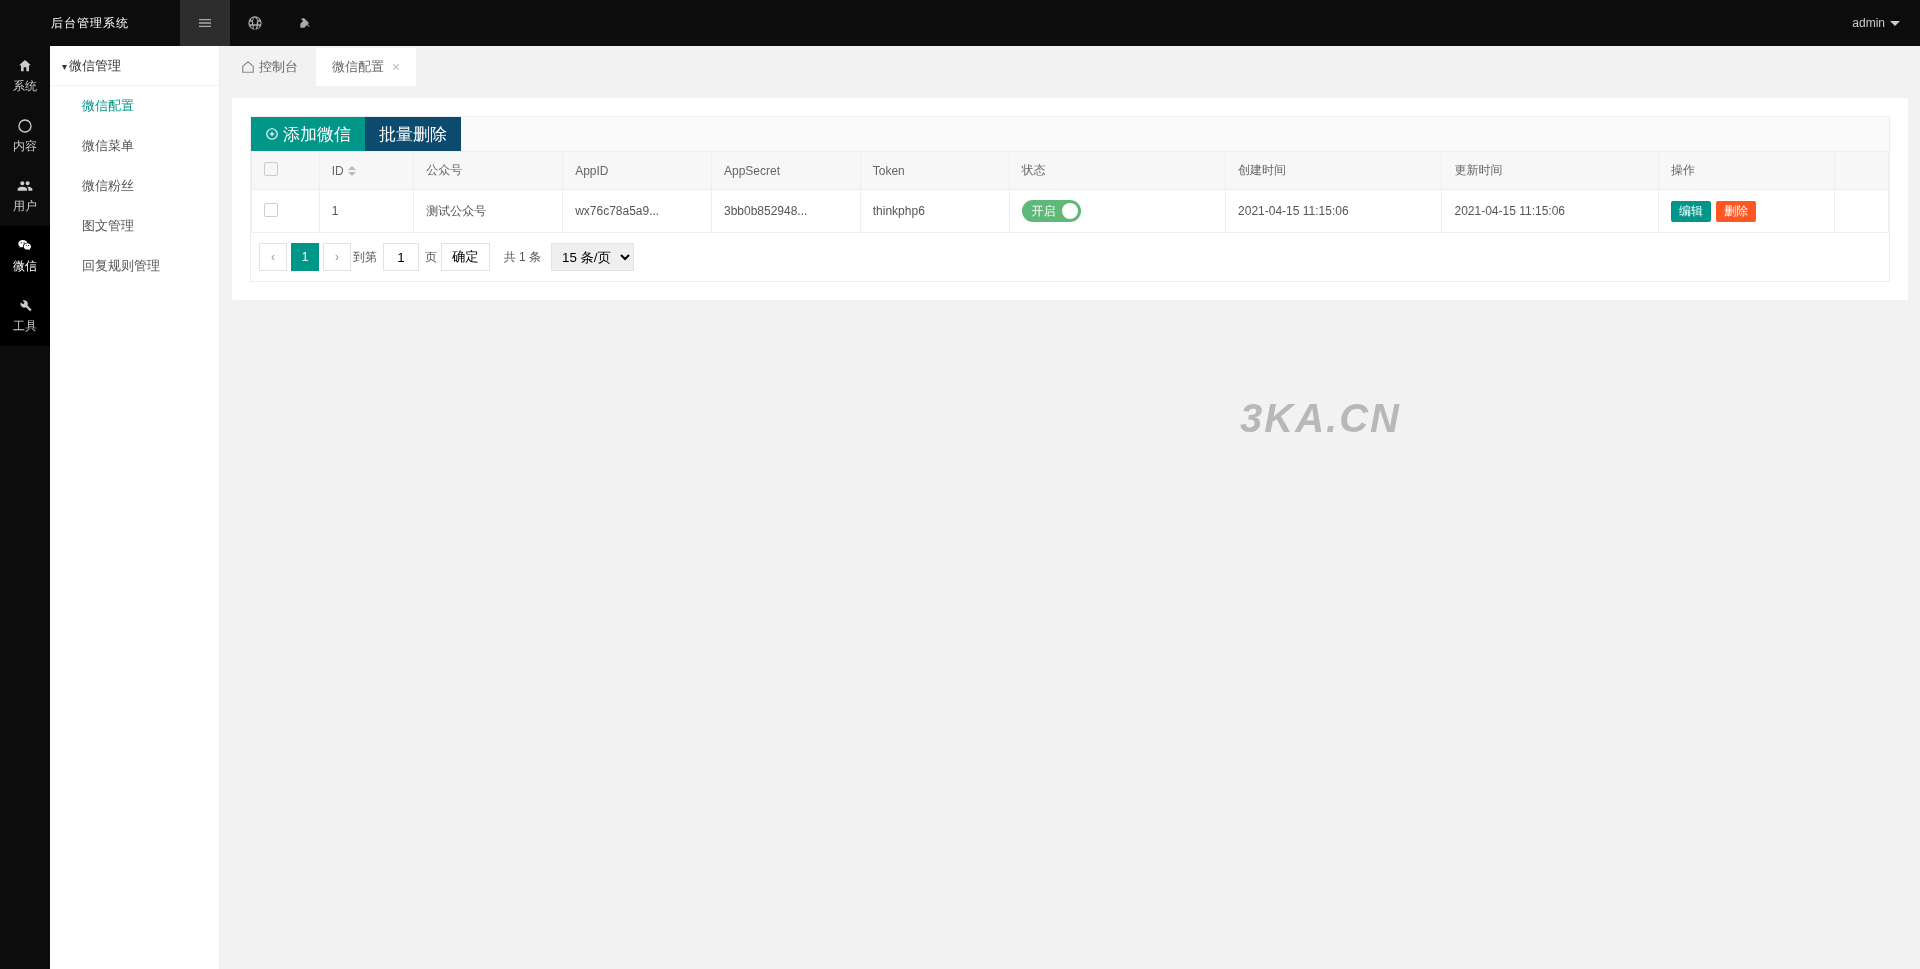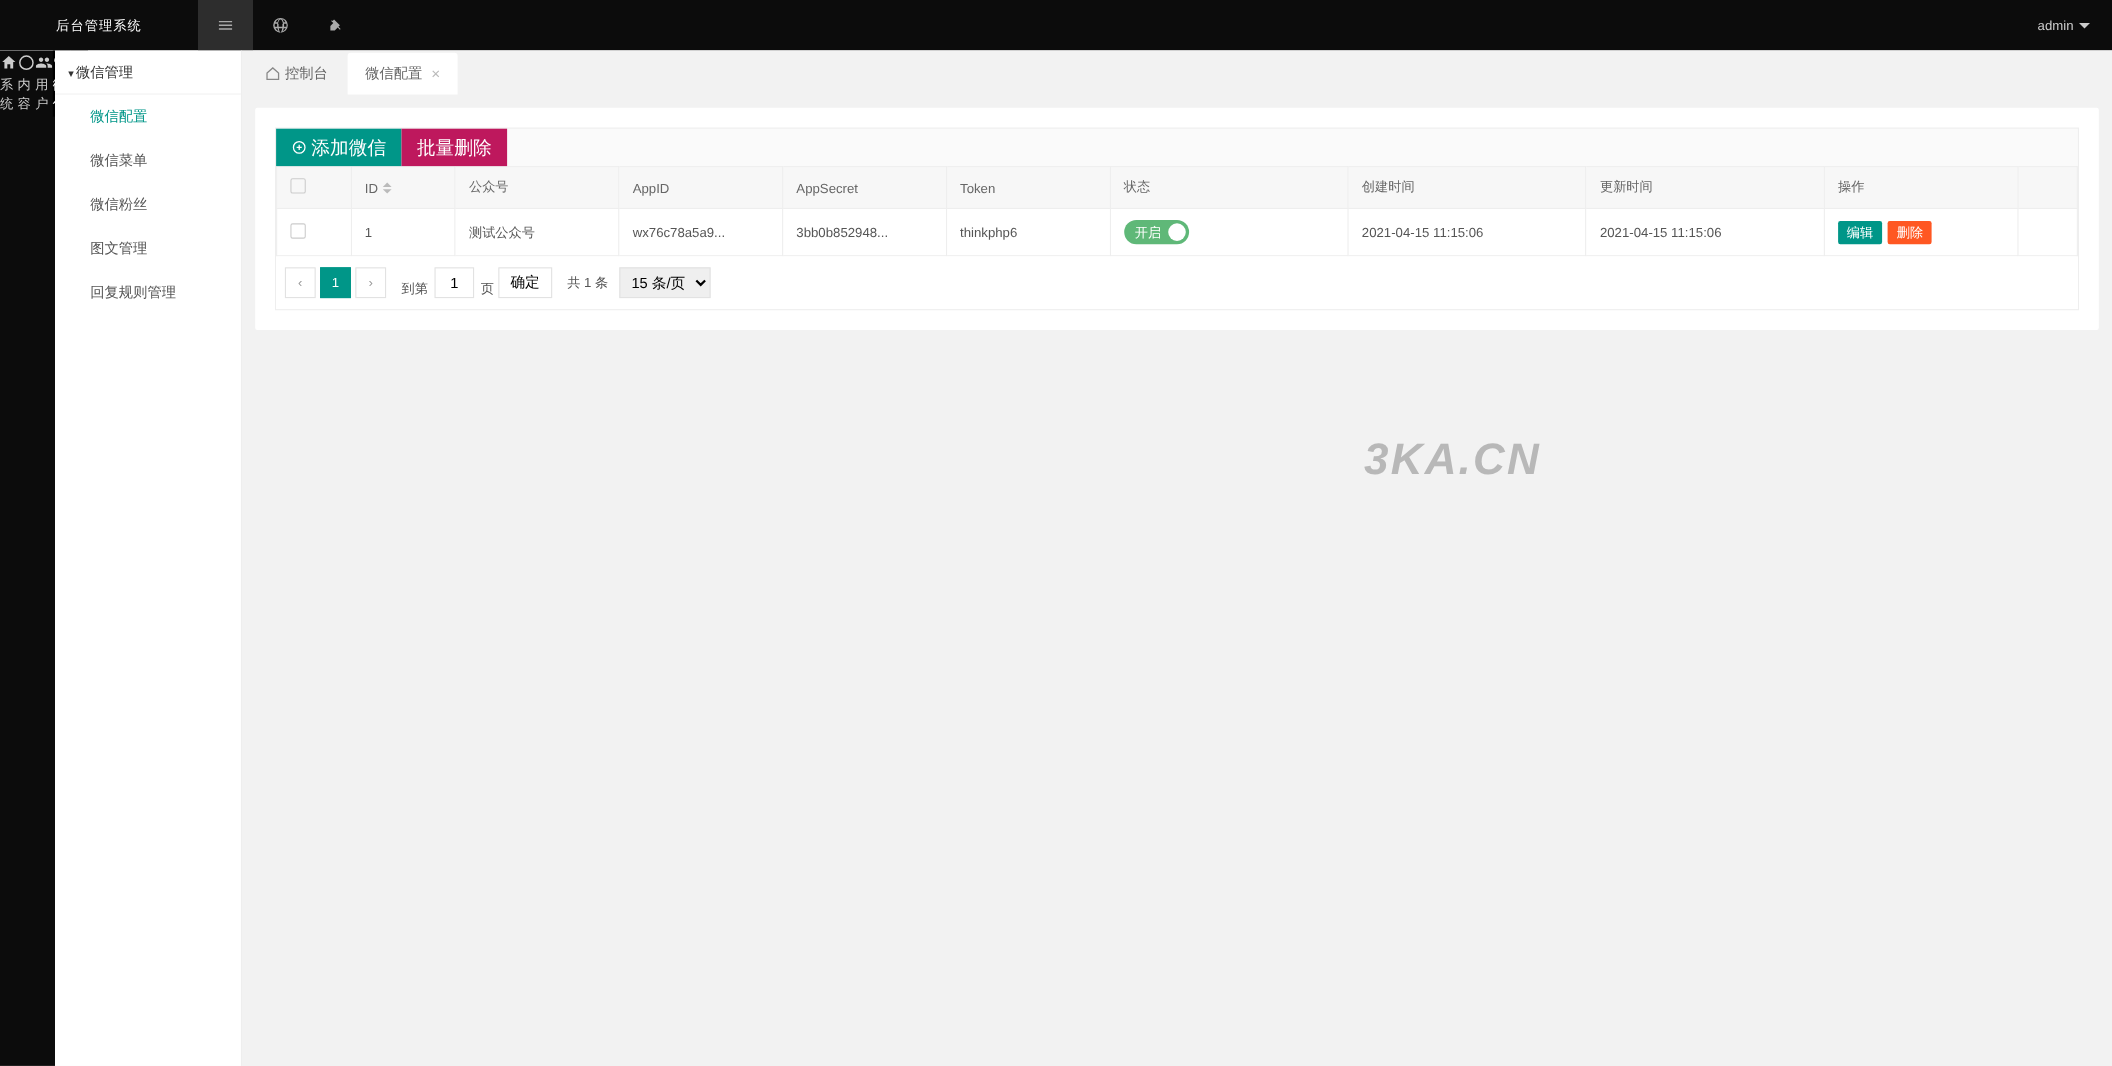--- a/index.html
+++ b/index.html
@@ -10,21 +10,21 @@
 .brand{width:180px;text-align:center;font-size:12px;font-weight:400;letter-spacing:1px}
 .top-icons{display:flex;align-items:center}
 .top-icon{width:50px;height:46px;display:flex;align-items:center;justify-content:center;color:#aaa;cursor:pointer}
 .top-icon.active{background:#2d2d2d}
 .top-icon svg{width:16px;height:16px;fill:currentColor}
 .top-right{position:absolute;right:15px;display:flex;align-items:center;color:#ccc;cursor:pointer}
 .top-right span{margin-right:5px}
 .caret-down{width:0;height:0;border-left:5px solid transparent;border-right:5px solid transparent;border-top:5px solid #ccc}
 
 
-.leftnav{position:absolute;left:0;top:46px;bottom:0;width:50px;background:#0c0c0c;display:flex;flex-direction:row}
+.leftnav{position:absolute;left:0;top:46px;bottom:0;width:50px;background:#0c0c0c;display:flex;flex-direction:column}
 .leftnav-item{height:60px;display:flex;flex-direction:column;align-items:center;justify-content:center;color:#ccc;cursor:pointer}
 .leftnav-item.active{background:#000;color:#fff}
 .leftnav-item.active2{background:#000}
 .leftnav-item svg{width:16px;height:16px;fill:currentColor;margin-bottom:4px}
 .leftnav-item span{font-size:12px}
 
 
 .subnav{position:absolute;left:50px;top:46px;bottom:0;width:170px;background:#fff;border-right:1px solid #eee}
 .subnav-title{height:40px;line-height:40px;padding-left:12px;font-size:13px;color:#333;cursor:pointer;border-bottom:1px solid #f2f2f2}
 .subnav-title::before{content:"▾";font-size:10px;margin-right:2px}
@@ -44,21 +44,21 @@
 
 .card{margin:12px;background:#fff;border-radius:2px}
 .card-header{padding:14px 18px;font-size:14px;color:#333;border-bottom:1px solid #f2f2f2}
 .card-body{padding:18px}
 
 
 .panel{border:1px solid #eee;background:#fafafa;padding:0}
 .toolbar{display:flex;padding:0}
 .btn{display:inline-flex;align-items:center;height:34px;padding:0 14px;font-size:17px;color:#fff;border:none;cursor:pointer}
 .btn-green{background:#009688}
-.btn-orange{background:#be185d}
+.btn-orange{background:#0c4a6e}
 .btn-green svg{width:14px;height:14px;fill:none;stroke:#fff;stroke-width:2;margin-right:4px}
 
 
 table{width:100%;border-collapse:collapse;background:#fff}
 th,td{border:1px solid #eee;padding:10px 12px;text-align:left;font-size:12px;color:#555;font-weight:400}
 th{background:#f7f7f7;color:#666}
 th.center,td.center{text-align:left}
 .checkbox{width:14px;height:14px;border:1px solid #ccc;display:inline-block;border-radius:2px}
 .sort-icon{display:inline-flex;flex-direction:column;margin-left:4px;vertical-align:middle}
 .sort-icon i{width:0;height:0;border-left:4px solid transparent;border-right:4px solid transparent}
@@ -71,21 +71,21 @@
 
 
 .sbtn{display:inline-block;padding:2px 8px;font-size:12px;color:#fff;border-radius:2px;cursor:pointer}
 .sbtn-edit{background:#009688}
 .sbtn-del{background:#ff5722;margin-left:2px}
 
 
 .pager{display:flex;align-items:center;padding:10px 6px;background:#fff;font-size:12px;color:#555}
 .pager .pgbtn{width:28px;height:28px;border:1px solid #e2e2e2;display:flex;align-items:center;justify-content:center;margin:0 2px;cursor:pointer;color:#999}
 .pager .pgbtn.cur{background:#009688;border-color:#009688;color:#fff}
-.pager .jump{margin-left:12px;display:flex;align-items:flex-end}
+.pager .jump{display:flex;align-items:center}
 .pager input[type=text]{width:36px;height:28px;border:1px solid #e2e2e2;text-align:center;margin:0 6px}
 .pager .confirm{height:28px;padding:0 10px;border:1px solid #e2e2e2;background:#fff;cursor:pointer;margin-left:4px}
 .pager .total{margin-left:14px}
 .pager select{margin-left:10px;height:28px;border:1px solid #e2e2e2;padding:0 6px}
 
 
 .watermark{position:absolute;left:60%;top:350px;font-size:40px;font-weight:bold;font-style:italic;color:#b8b8b8;letter-spacing:2px;pointer-events:none;font-family:Arial}
 </style>
 </head>
 <body>

